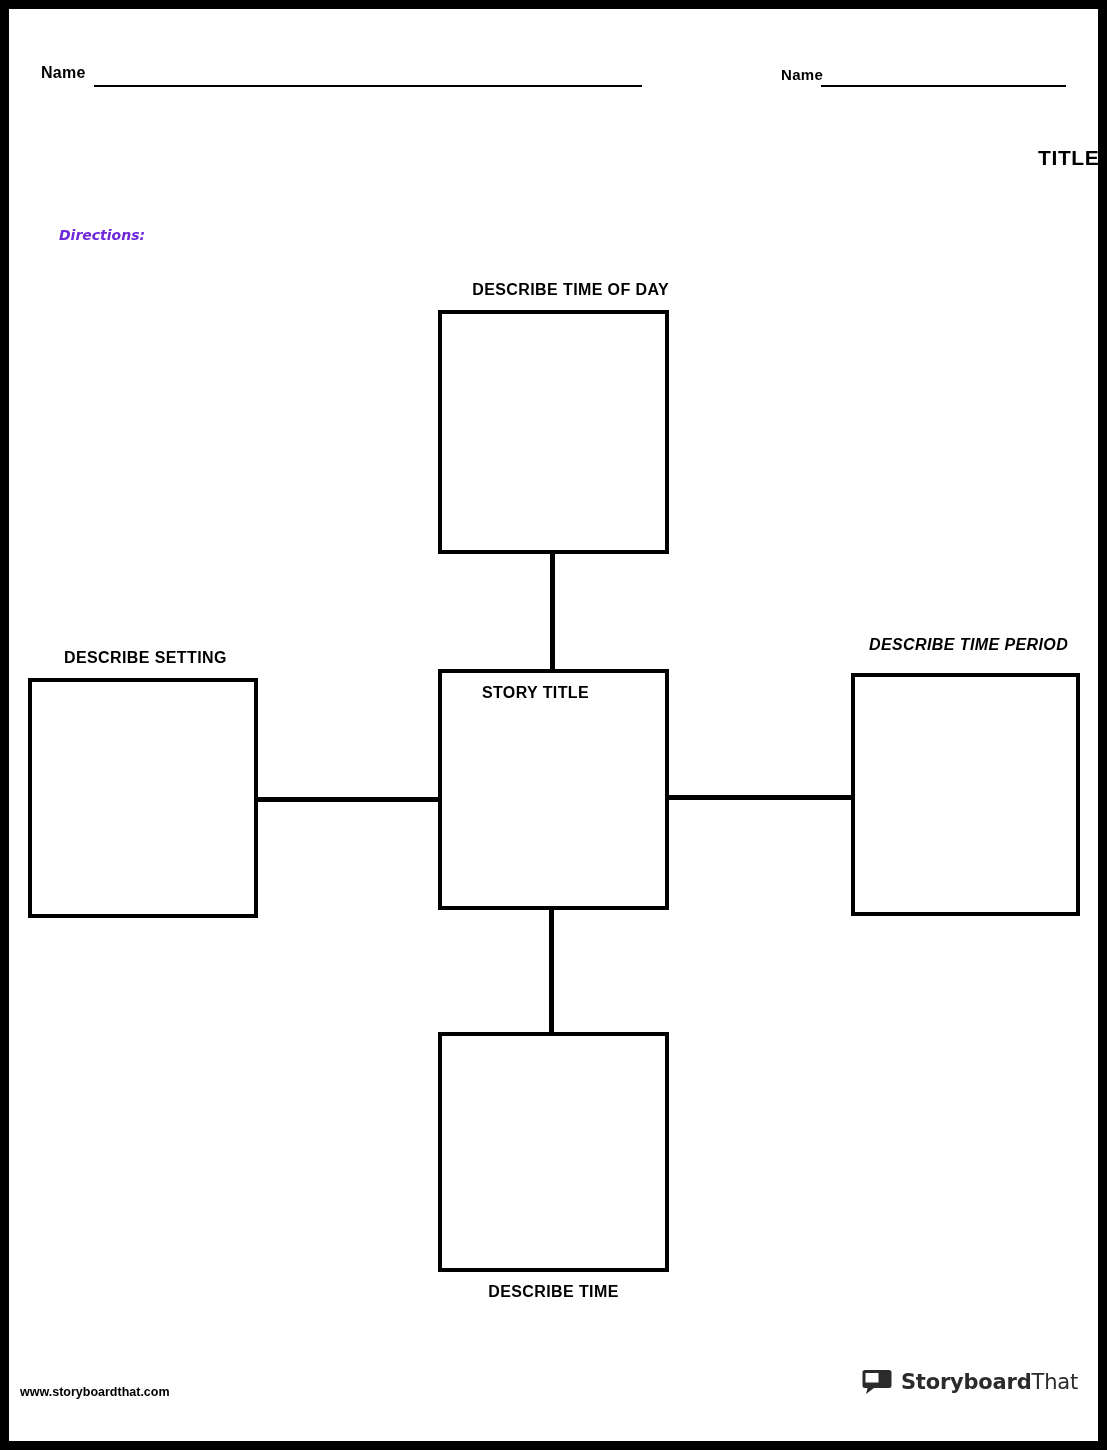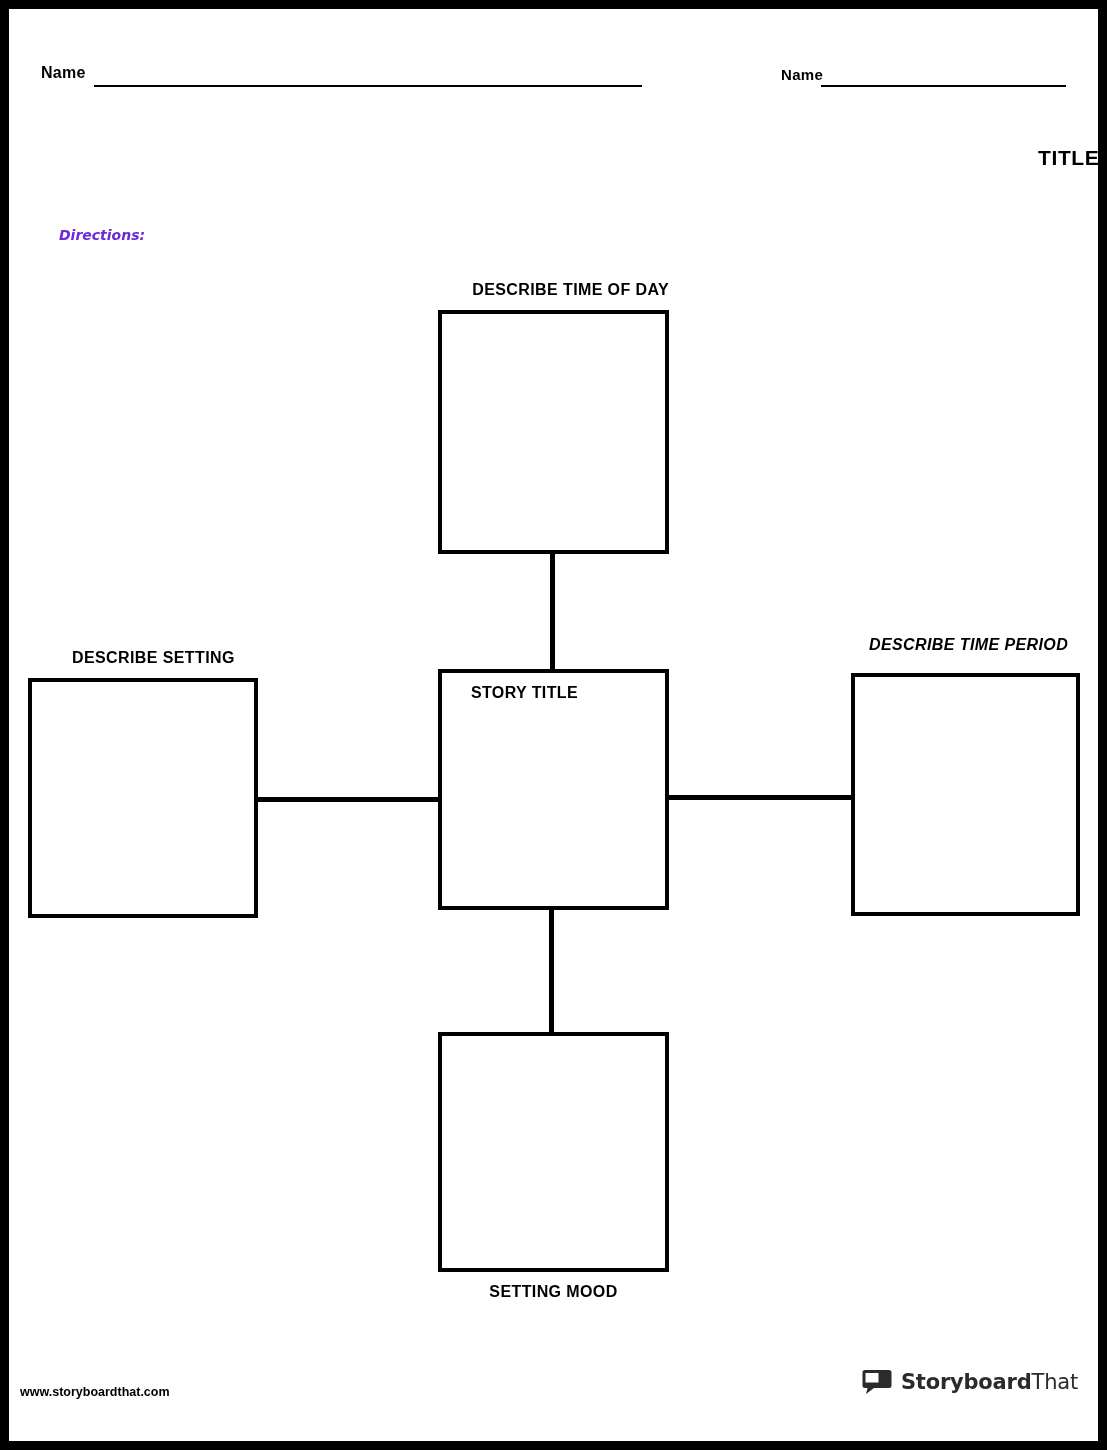--- a/index.html
+++ b/index.html
@@ -119,25 +119,25 @@
     color: #000;
     white-space: nowrap;
   }
 
   
   .box-top { left: 438px; top: 310px; width: 231px; height: 244px; }
   .cap-top { left: 438px; top: 281px; width: 231px; text-align: right; }
 
   
   .box-center { left: 438px; top: 669px; width: 231px; height: 241px; }
-  .cap-center { left: 412px; top: 684px; width: 225px; text-align: center; z-index: 3; }
+  .cap-center { left: 423px; top: 684px; width: 225px; text-align: center; z-index: 3; }
 
   
   .box-left { left: 28px; top: 678px; width: 230px; height: 240px; }
-  .cap-left { left: 72px; top: 649px; text-align: right; }
+  .cap-left { left: 64px; top: 649px; text-align: right; }
 
   
   .box-right { left: 851px; top: 673px; width: 229px; height: 243px; }
   .cap-right { left: 869px; top: 636px; text-align: left; font-style: italic; }
 
   
   .box-bottom { left: 438px; top: 1032px; width: 231px; height: 240px; }
   .cap-bottom { left: 438px; top: 1283px; width: 231px; text-align: center; }
 
   
@@ -204,21 +204,21 @@
   <div class="cap cap-left">DESCRIBE SETTING</div>
   <div class="box box-left"></div>
 
   <div class="box box-center"></div>
   <div class="cap cap-center">STORY TITLE</div>
 
   <div class="cap cap-right">DESCRIBE TIME PERIOD</div>
   <div class="box box-right"></div>
 
   <div class="box box-bottom"></div>
-  <div class="cap cap-bottom">SETTING MOOD</div>
+  <div class="cap cap-bottom">DESCRIBE TIME</div>
 
   <div class="site-url">www.storyboardthat.com</div>
   <div class="brand">
     <span class="brand-mark">
       <svg width="30" height="26" viewBox="0 0 30 26" xmlns="http://www.w3.org/2000/svg">
         <path d="M3 1 H27 A2.5 2.5 0 0 1 29.5 3.5 V16.5 A2.5 2.5 0 0 1 27 19 H12 L4 25 L5.6 19 H3 A2.5 2.5 0 0 1 0.5 16.5 V3.5 A2.5 2.5 0 0 1 3 1 Z" fill="#2b2b2b"></path>
         <rect x="3.5" y="4" width="13" height="9.5" fill="#ffffff"></rect>
       </svg>
     </span>
     <span class="brand-text"><b>Storyboard</b><span>That</span></span>

